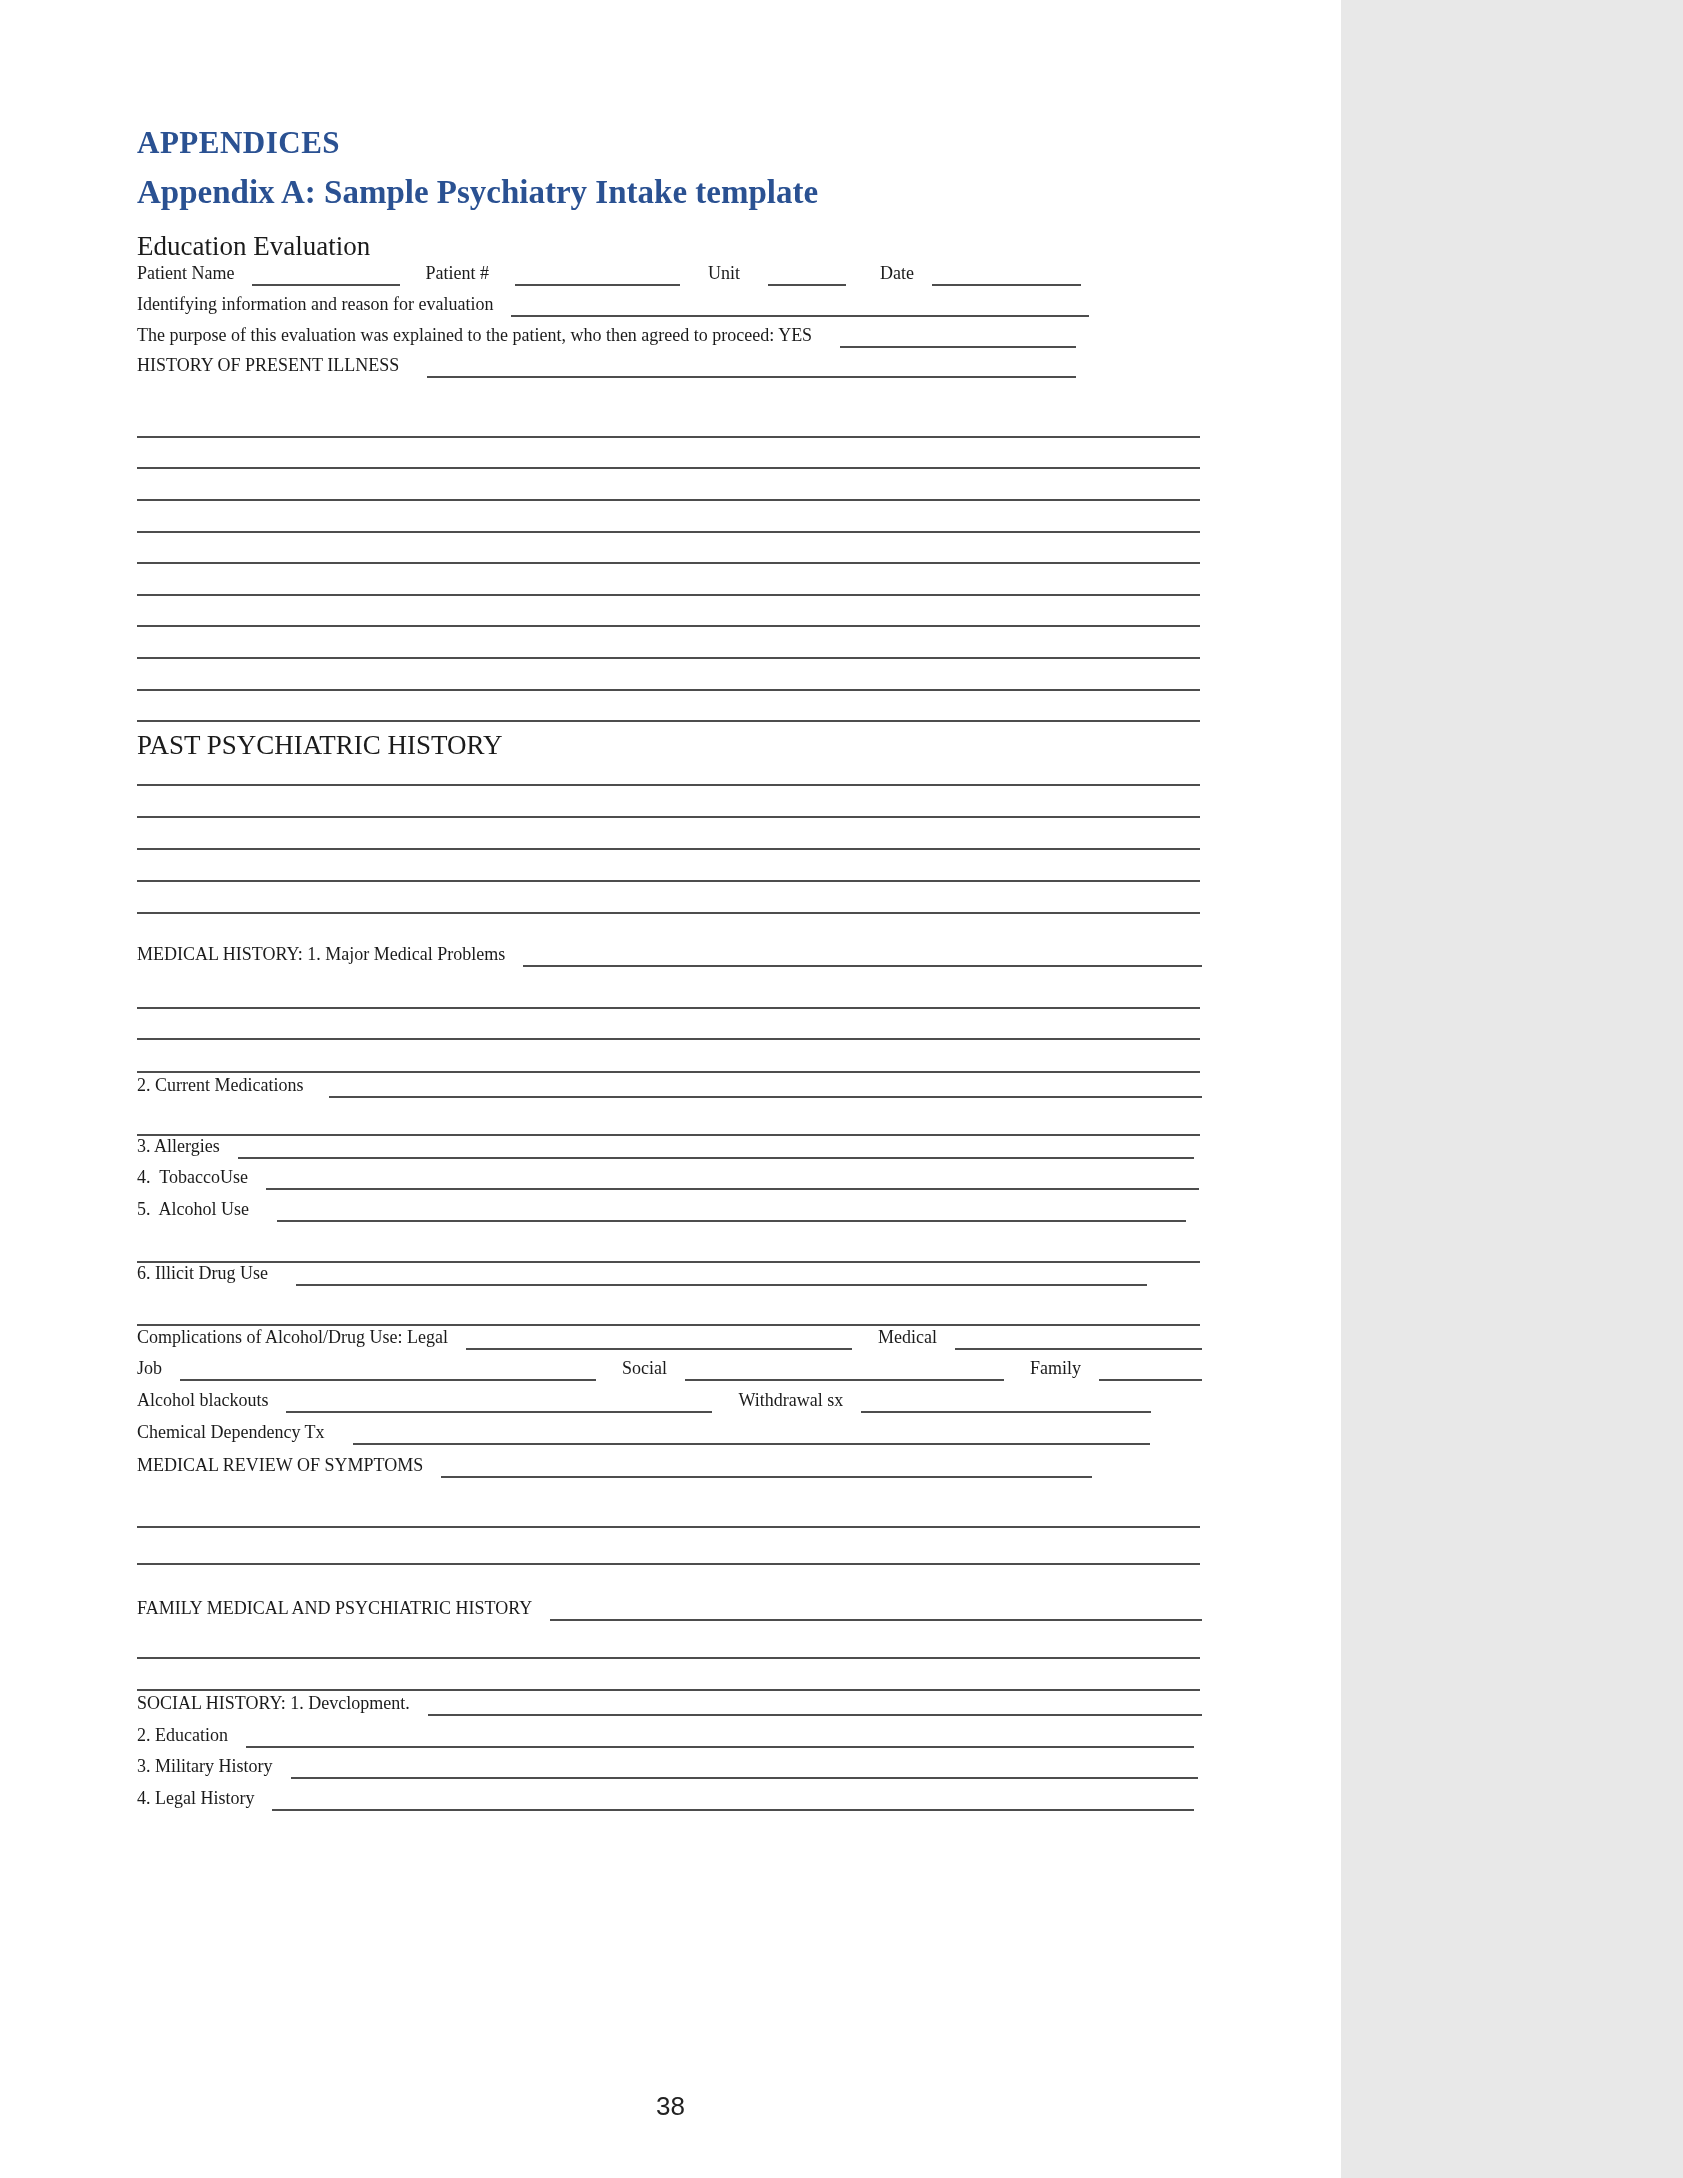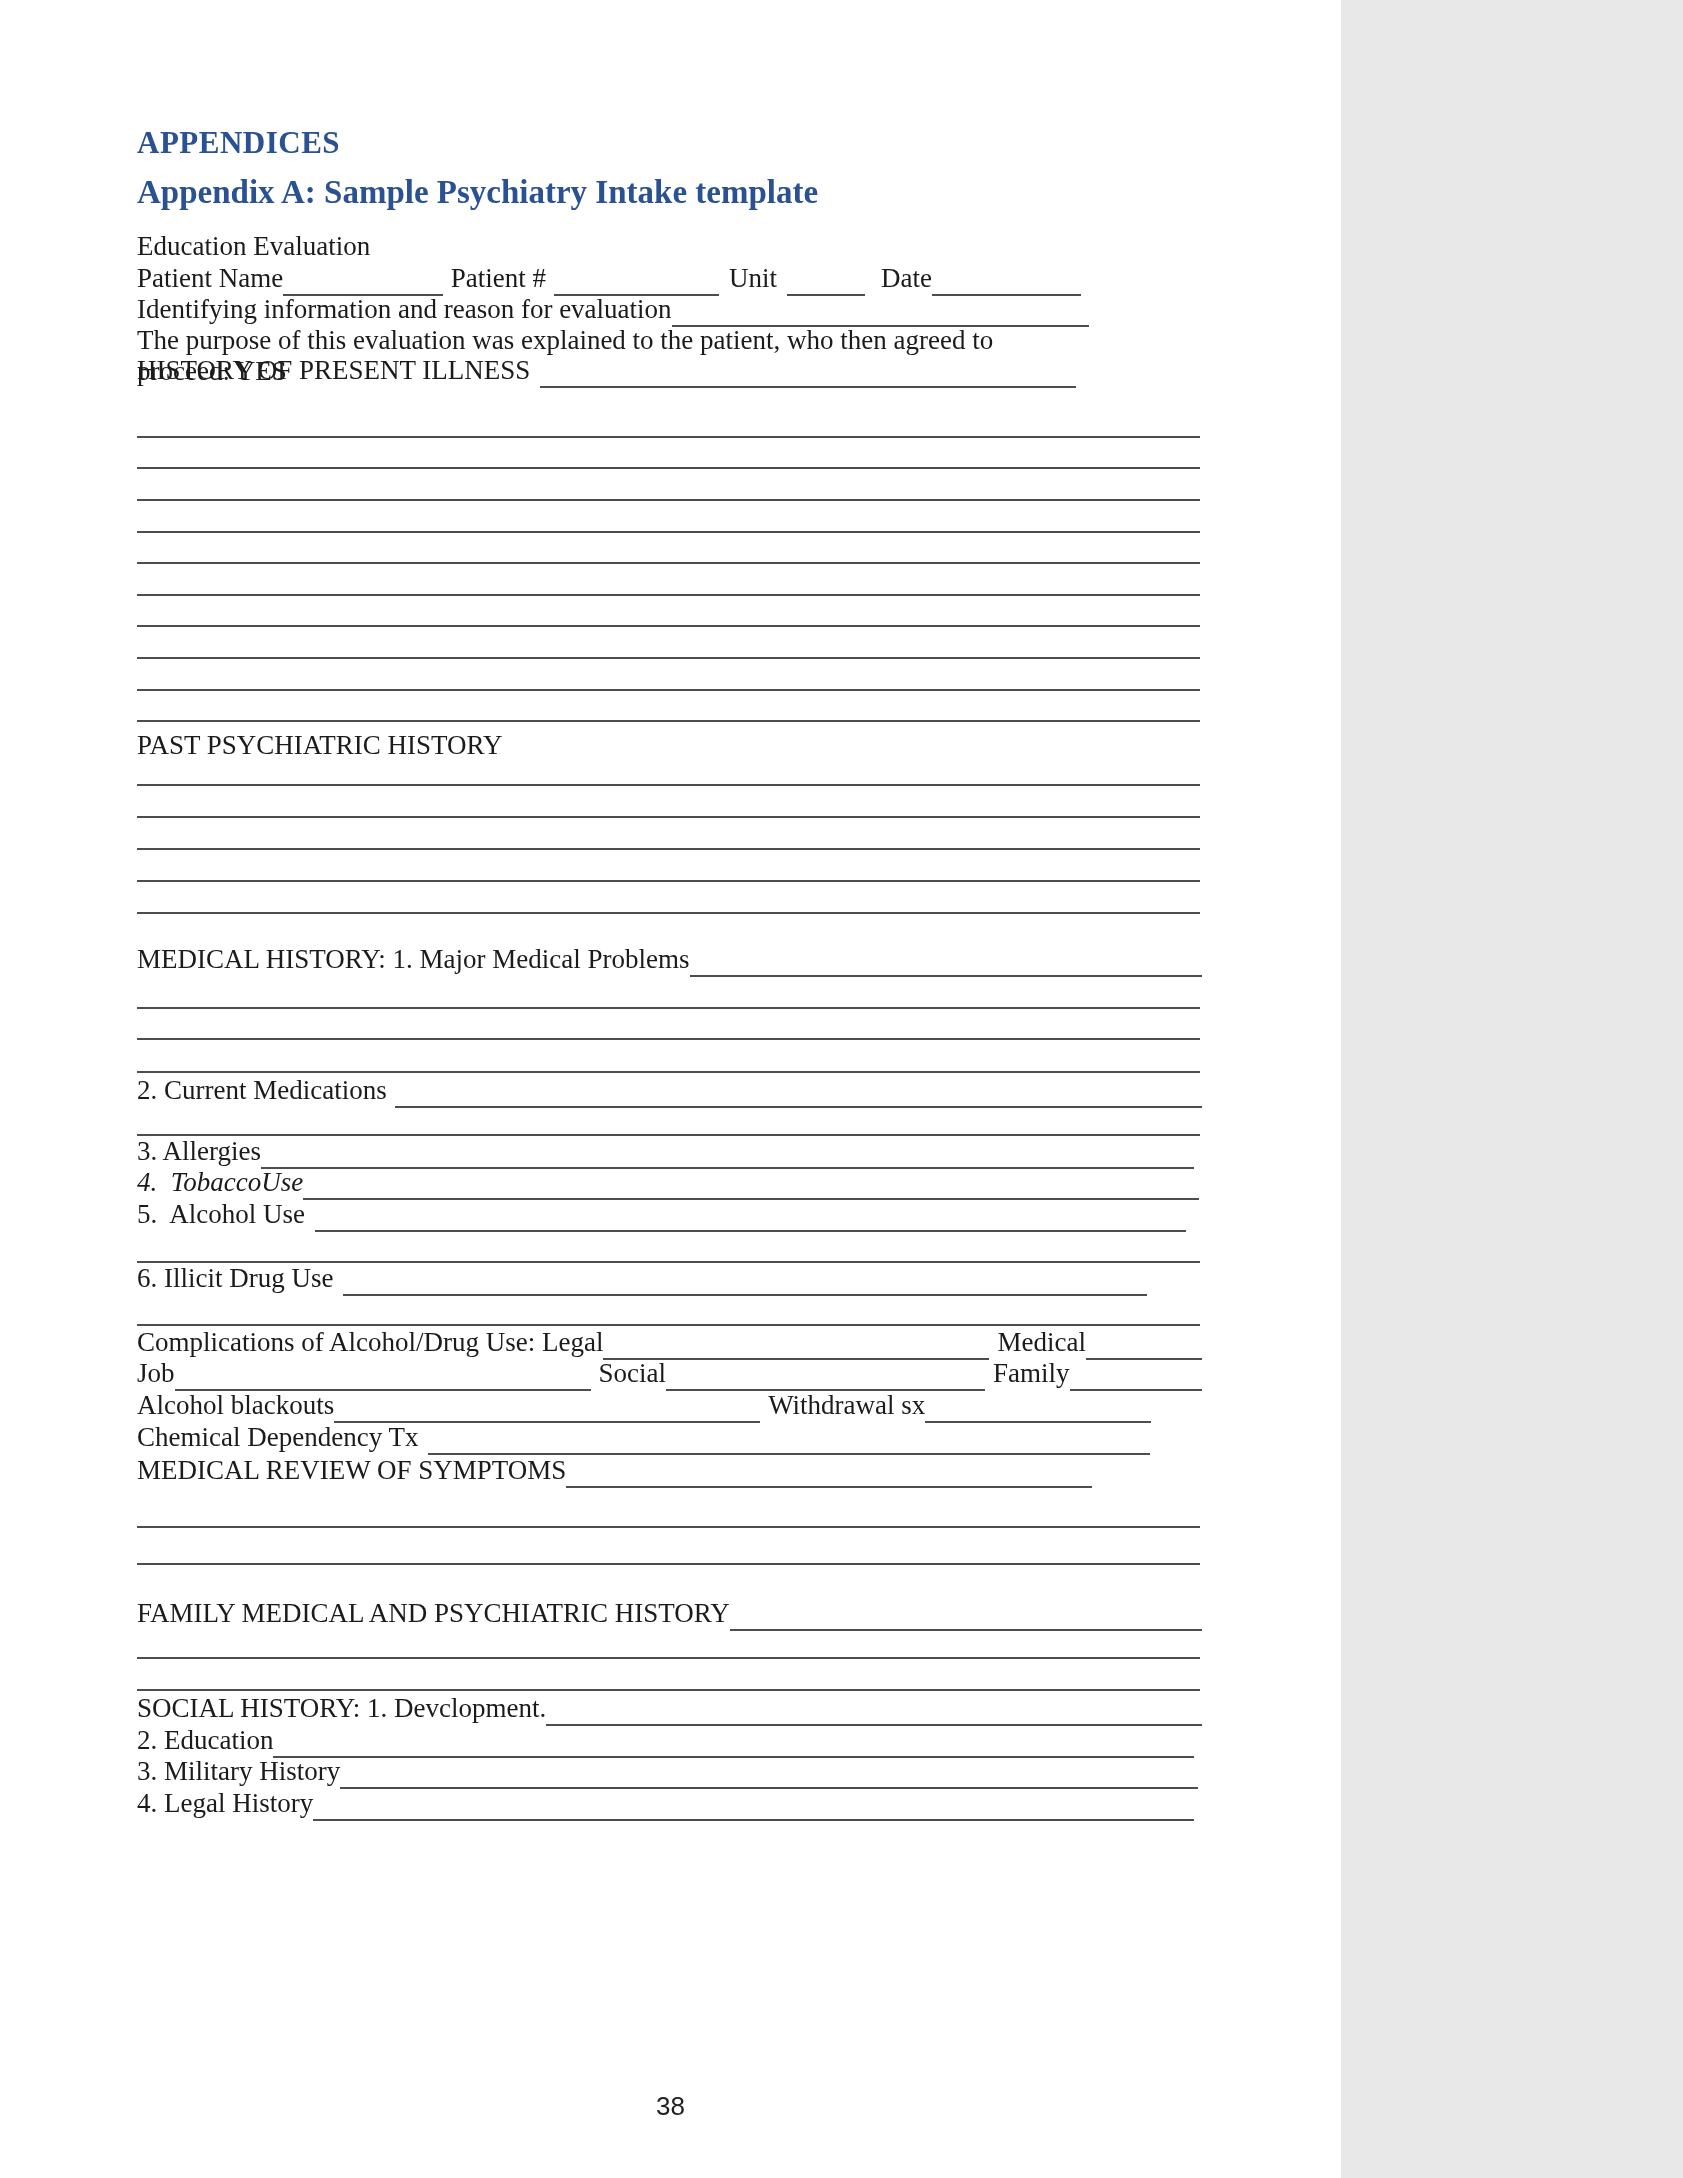--- a/index.html
+++ b/index.html
@@ -20,42 +20,42 @@
     position:absolute;left:137px;top:174px;
     font-size:33px;font-weight:bold;color:var(--heading-color,#2a5192);
   }
   .plain{
     position:absolute;left:137px;
     font-size:27px;line-height:1.15;
   }
   .row{
     position:absolute;left:137px;right:139px;
     display:flex;align-items:flex-end;
-    font-size:27px;line-height:1.15;
+    font-size:18px;line-height:1.15;gap:18px;
   }
   .lbl{white-space:pre-wrap;}
   .fill{
     flex:1 1 auto;
     border-bottom:2px solid #4d4d4d;
     height:0;align-self:flex-end;
     margin-bottom:-2px;
   }
   .fill.fx{flex:0 0 auto;}
   .rule{
     position:absolute;left:137px;right:141px;
     border-top:2px solid #4d4d4d;height:0;
   }
   .ml8{margin-left:8px;} .ml10{margin-left:10px;} .ml12{margin-left:16px;}
   
   .r-patient{right:260px;}
   .r-identifying{right:252px;}
   .r-purpose{right:265px;justify-content:center;}
   .r-hpi{right:265px;}
   .r-allergies{right:147px;}
-  .r-tobacco{right:142px;font-style:italic;}
+  .r-tobacco{right:142px;}
   .r-alcohol{right:155px;}
   .r-illicit{right:194px;}
   .r-blackouts{right:190px;}
   .r-chemdep{right:191px;}
   .r-medreview{right:249px;}
   .r-education{right:147px;}
   .r-military{right:143px;}
   .r-legal{right:147px;}
   .r-marital{right:147px;}
   .pageno{

